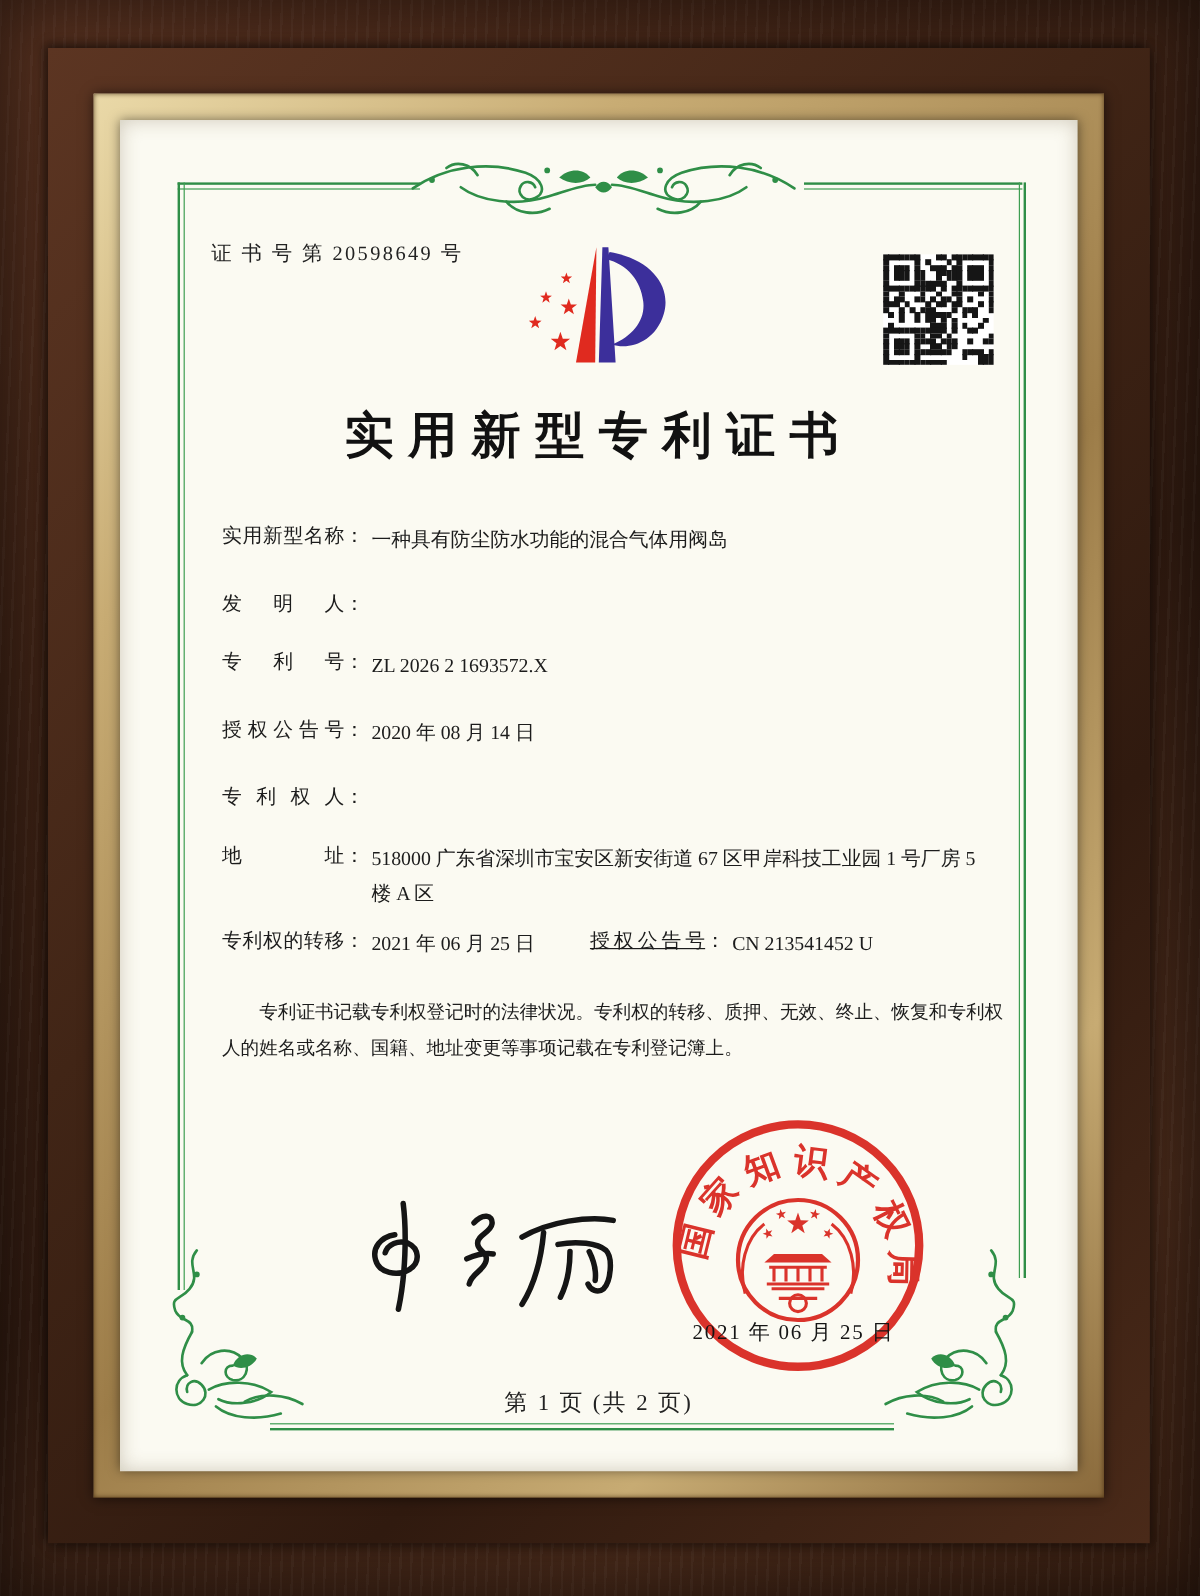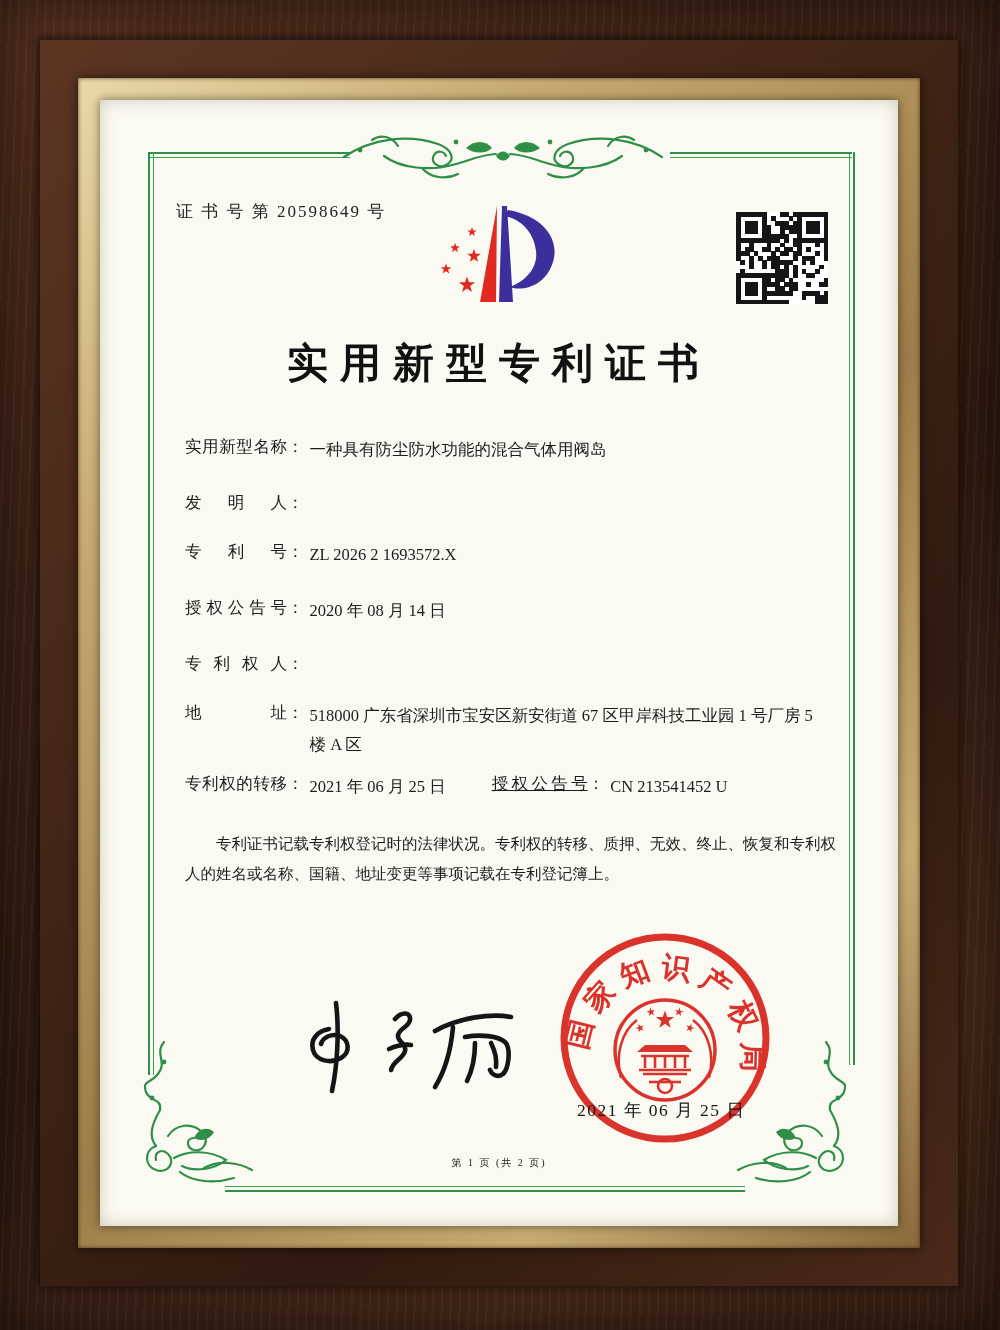--- a/index.html
+++ b/index.html
@@ -47,21 +47,21 @@
   
   .paras{margin-top:16px;}
   .paras p{margin:0 0 2px 0;font-size:15.5px;line-height:1.92;text-indent:2em;text-align:justify;color:#1c1c1c;}
 
   
   .signer{position:absolute;left:85px;top:928px;font-family:"Liberation Sans","DejaVu Sans",sans-serif;font-weight:bold;font-size:19px;color:#111;}
   .signer div{margin-bottom:15px;letter-spacing:3px;}
   .signature{position:absolute;left:195px;top:893px;}
   .seal{position:absolute;left:455px;top:828px;opacity:.93;}
   .seal-date{position:absolute;left:477px;top:998px;font-size:17.5px;letter-spacing:1.5px;color:#151515;}
-  .footer{position:absolute;left:0;right:0;top:1056px;text-align:center;font-size:10px;letter-spacing:2px;color:#222;}
+  .footer{position:absolute;left:0;right:0;top:1056px;text-align:center;font-size:19px;letter-spacing:2px;color:#222;}
 </style>
 </head>
 <body>
 
 <div class="wood">
   <div class="wood-bevel"></div>
   <div class="gold">
     <div class="paper">
 
       <div class="bl bl-top" style="left:48px;top:52px;width:202px;"></div>

